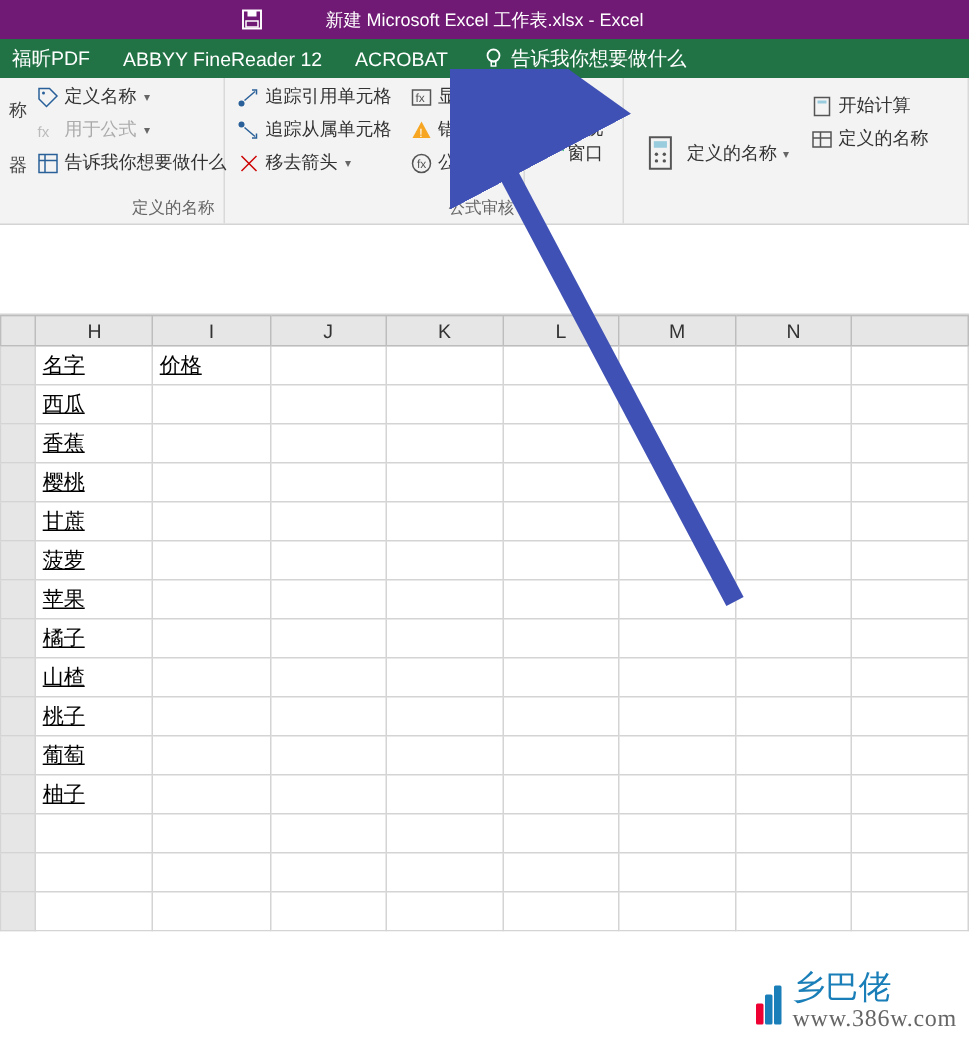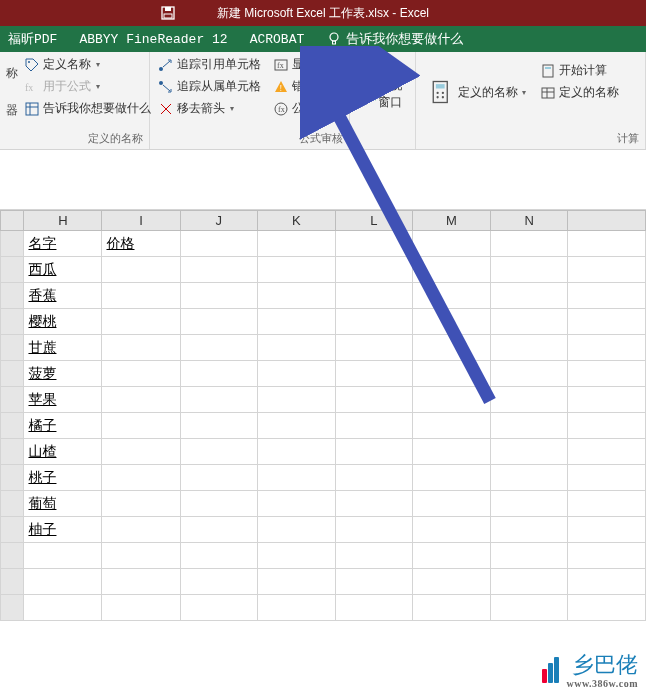--- a/index.html
+++ b/index.html
@@ -6,21 +6,21 @@
   body {
     font-family: "Microsoft YaHei", "Segoe UI", sans-serif;
     font-size: 12px;
     background: #fff;
     width: 646px;
     height: 695px;
     overflow: hidden;
     position: relative;
   }
   .titlebar {
-    background: #7f1d1d;
+    background: #701a75;
     height: 26px;
     display: flex;
     align-items: center;
     justify-content: center;
     color: #fff;
     font-size: 12px;
     position: relative;
   }
   .save-icon-wrap {
     position: absolute;
@@ -32,21 +32,21 @@
   .tabstrip {
     background: #217346;
     height: 26px;
     display: flex;
     align-items: center;
     padding: 0 8px;
     gap: 22px;
     color: #fff;
     font-size: 13px;
   }
-  .tab-item { cursor: pointer; display: flex; align-items: center; gap: 4px; font-family: Liberation Mono, monospace; }
+  .tab-item { cursor: pointer; display: flex; align-items: center; gap: 4px; }
   .ribbon {
     background: #f3f3f3;
     border-bottom: 1px solid #d4d4d4;
     height: 98px;
     display: flex;
   }
   .ribbon-group {
     border-right: 1px solid #d9d9d9;
     display: flex;
     flex-direction: column;
@@ -62,21 +62,20 @@
   .small-col { display: flex; flex-direction: column; gap: 3px; }
   .small-btn {
     display: flex;
     align-items: center;
     gap: 3px;
     font-size: 12px;
     color: #333;
     padding: 1px 2px;
     white-space: nowrap;
     cursor: pointer;
-    font-family: Liberation Serif, serif;
   }
   .small-btn.disabled { color: #aaa; }
   .big-btn {
     display: flex;
     flex-direction: row;
     align-items: center;
     font-size: 12px;
     color: #333;
     padding: 4px 6px;
     cursor: pointer;
@@ -134,29 +133,28 @@
   .watermark {
     position: absolute;
     right: 8px;
     bottom: 6px;
     font-family: "STKaiti","KaiTi",serif;
     font-size: 22px;
     color: #1a7fb8;
     display: flex;
     align-items: flex-end;
     gap: 6px;
-    text-align: right;
   }
   .watermark .logo-bars span {
     display: inline-block;
     width: 5px;
     border-radius: 1px;
     margin-right: 1px;
   }
-  .watermark .url { font-size: 10px; color: #666; display:block; margin-top:-2px; letter-spacing:0.5px;font-weight:bold;}
+  .watermark .url { font-size: 16px; color: #666; display:block; margin-top:-2px; letter-spacing:0.5px;}
 </style>
 </head>
 <body>
 
 <div class="titlebar">
   <div class="save-icon-wrap">
     <svg class="ico" viewBox="0 0 16 16">
         <rect x="2" y="2" width="12" height="12" fill="none" stroke="#fff" stroke-width="1.3"></rect>
         <rect x="5" y="2" width="6" height="4" fill="#fff"></rect>
         <rect x="4" y="9" width="8" height="4" fill="none" stroke="#fff"></rect>
@@ -310,21 +308,20 @@
         <div class="small-btn">
           <svg class="ico" viewBox="0 0 16 16">
               <rect x="2" y="3" width="12" height="10" fill="none" stroke="#555"></rect>
               <line x1="2" y1="7" x2="14" y2="7" stroke="#555"></line>
               <line x1="7" y1="3" x2="7" y2="13" stroke="#555"></line>
             </svg>
           <span>定义的名称</span>
         </div>
       </div>
     </div>
-    <div class="ribbon-group-label">计算</div>
   </div>
 </div>
 
 <div class="formula-bar-area"></div>
 
 <div class="sheet">
   <table class="grid" id="grid-table">
     <colgroup>
       <col style="width:24px">
       <col style="width:80px">

